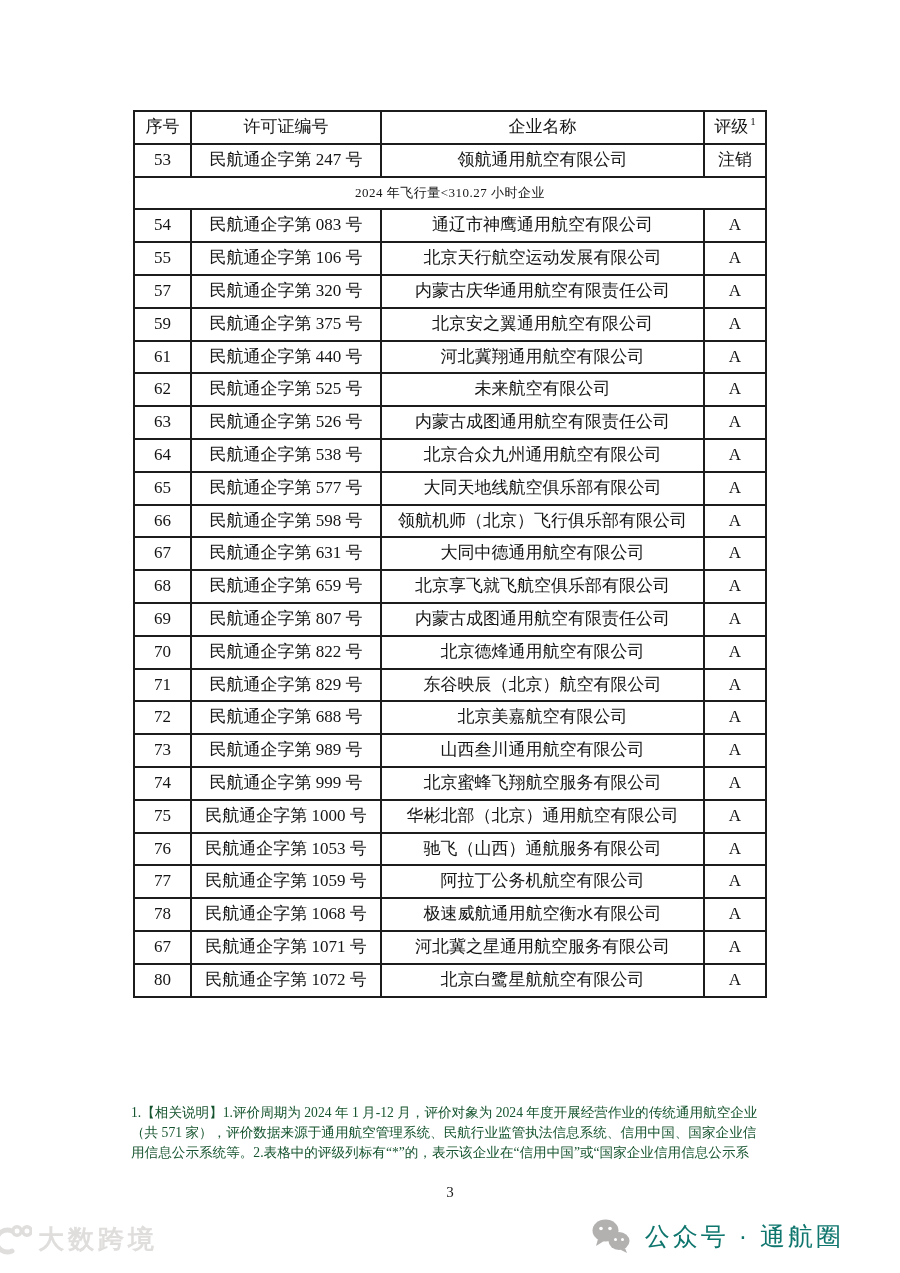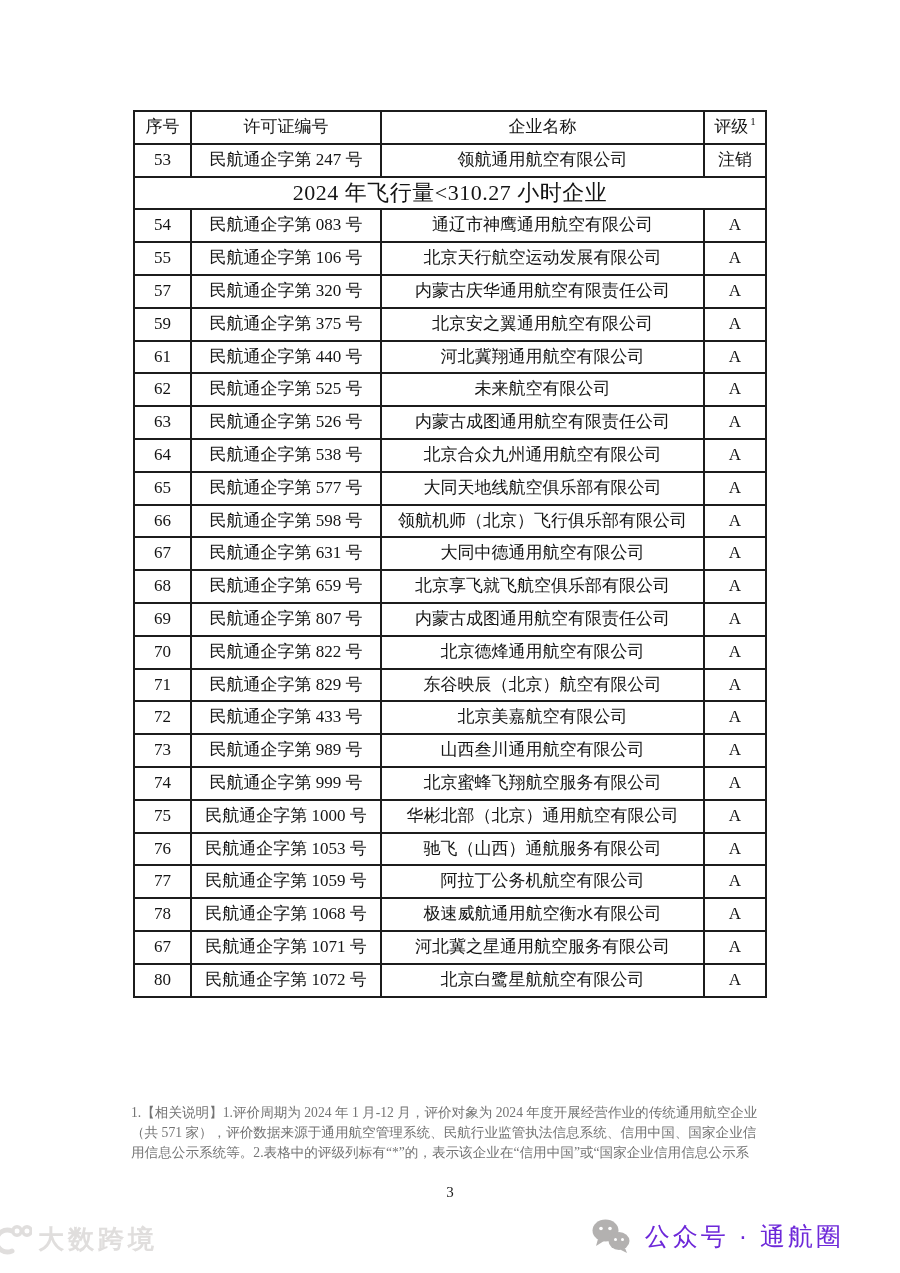--- a/index.html
+++ b/index.html
@@ -32,31 +32,31 @@
     padding:0;
     overflow:hidden;
     white-space:nowrap;
   }
   .rating-table th sup{
     font-size:11px;
     line-height:0;
     margin-left:2px;
   }
   .section-row td{
-    font-size:22px;
+    font-size:13px;
     letter-spacing:0.5px;
   }
   .footnote{
     position:absolute;
     left:131px;
     top:1103px;
     width:652px;
     font-size:13.6px;
     line-height:20px;
-    color:#737373;
+    color:#14532d;
     text-align:justify;
   }
   .page-number{
     position:absolute;
     left:0;
     top:1184px;
     width:900px;
     text-align:center;
     font-size:15px;
     color:#1d1d1d;
@@ -75,21 +75,21 @@
     letter-spacing:4px;
     user-select:none;
   }
   .watermark-right{
     position:absolute;
     right:56px;
     top:1218px;
     display:flex;
     align-items:center;
     gap:14px;
-    color:#6d28d9;
+    color:#0f766e;
     font-family:"Liberation Sans","DejaVu Sans",sans-serif;
     font-size:25px;
     letter-spacing:3px;
     user-select:none;
   }
 </style>
 </head>
 <body>
 
 <div class="page">
@@ -204,21 +204,21 @@
           <td>A</td>
         </tr>
         <tr>
           <td>71</td>
           <td>民航通企字第 829 号</td>
           <td>东谷映辰（北京）航空有限公司</td>
           <td>A</td>
         </tr>
         <tr>
           <td>72</td>
-          <td>民航通企字第 433 号</td>
+          <td>民航通企字第 688 号</td>
           <td>北京美嘉航空有限公司</td>
           <td>A</td>
         </tr>
         <tr>
           <td>73</td>
           <td>民航通企字第 989 号</td>
           <td>山西叁川通用航空有限公司</td>
           <td>A</td>
         </tr>
         <tr>

